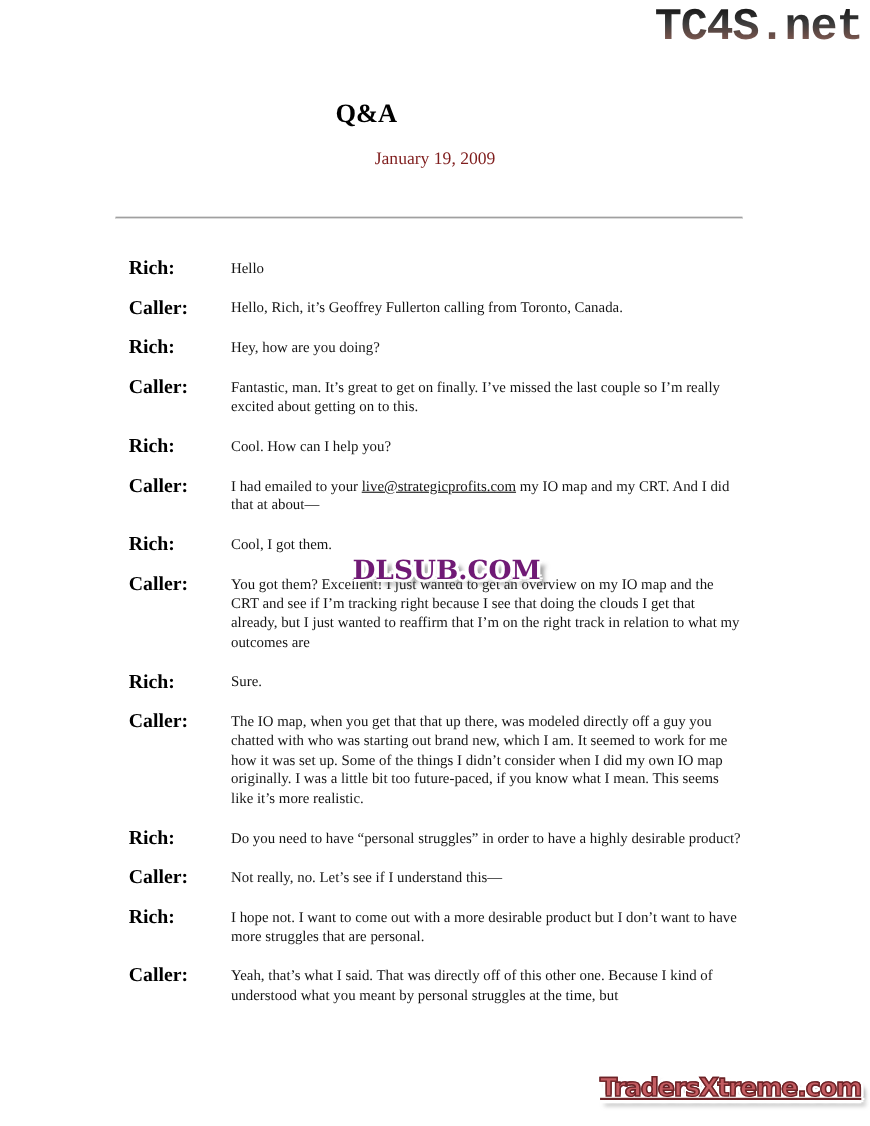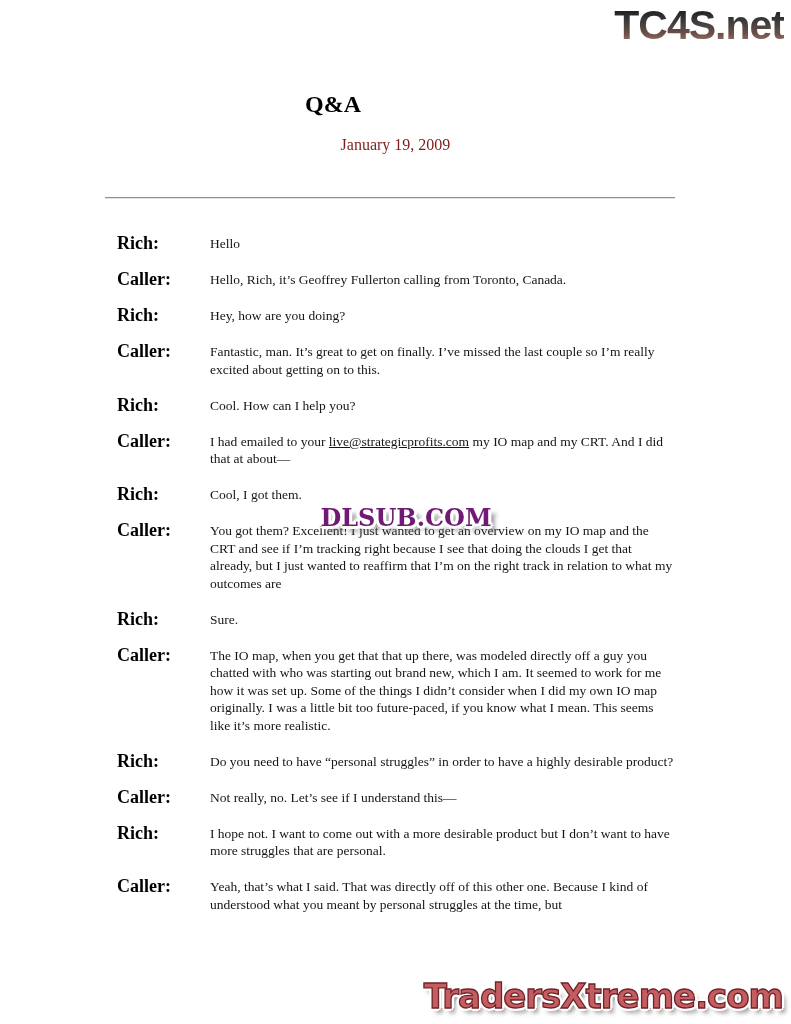--- a/index.html
+++ b/index.html
@@ -8,21 +8,21 @@
     width: 791px; height: 1024px;
     position: relative;
     font-family: "Liberation Serif", serif;
     color: #151515;
     overflow: hidden;
   }
 
   
   .site-logo {
     position: absolute; top: 2px; right: 7px;
-    font-family: Liberation Sans, sans-serif;
+    font-family: Liberation Mono, monospace;
     font-weight: bold; font-size: 41px; letter-spacing: -1px;
     background: linear-gradient(180deg, #161616 10%, #3d3d3d 42%, #6e5049 68%, #a07c73 88%, #c4a89f 100%);
     -webkit-background-clip: text; background-clip: text;
     color: transparent;
   }
 
   
   .doc-title {
     position: absolute; top: 91px; left: 0; width: 666px;
     text-align: center; font-weight: bold; font-size: 24px;
@@ -67,27 +67,28 @@
     text-shadow:
       -2px -2px 0 #fff, 2px -2px 0 #fff, -2px 2px 0 #fff, 2px 2px 0 #fff,
       -3px 0 0 #fff, 3px 0 0 #fff, 0 -3px 0 #fff, 0 3px 0 #fff,
       6px 6px 4px rgba(110,110,110,0.75);
   }
 
   
   .footer-logo {
     position: absolute; top: 976px; right: 8px;
     font-family: "DejaVu Sans", sans-serif;
-    font-weight: bold; font-size: 34px; letter-spacing: -1px;
+    font-weight: bold; font-size: 23px; letter-spacing: -1px;
     color: #c45d62;
     -webkit-text-stroke: 1.3px #6d2327;
     text-shadow:
       -2px -2px 0 #fff, 2px -2px 0 #fff, -2px 2px 0 #fff, 2px 2px 0 #fff,
       -3px 0 0 #fff, 3px 0 0 #fff, 0 -3px 0 #fff, 0 3px 0 #fff,
       4px 5px 4px rgba(130,130,130,0.8);
+    text-decoration: underline;
   }
 </style>
 </head>
 <body>
 
 <div class="site-logo">TC4S.net</div>
 
 <div class="doc-title">Q&amp;A</div>
 <div class="doc-date">January 19, 2009</div>
 

